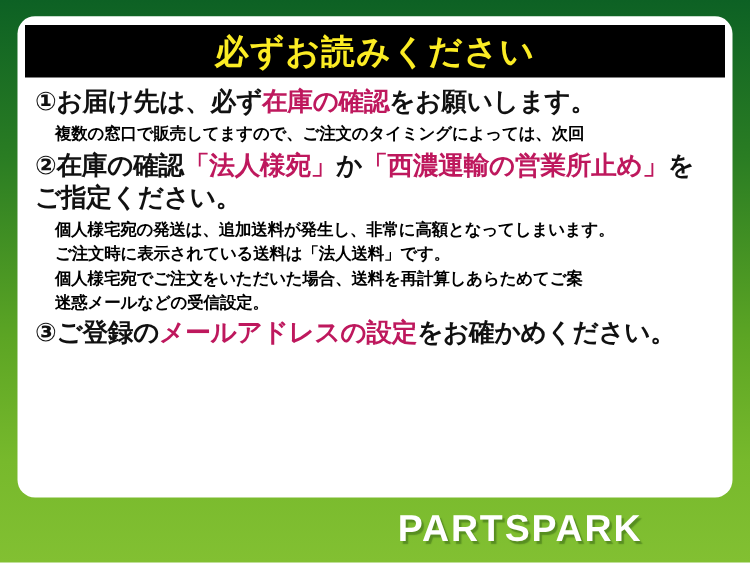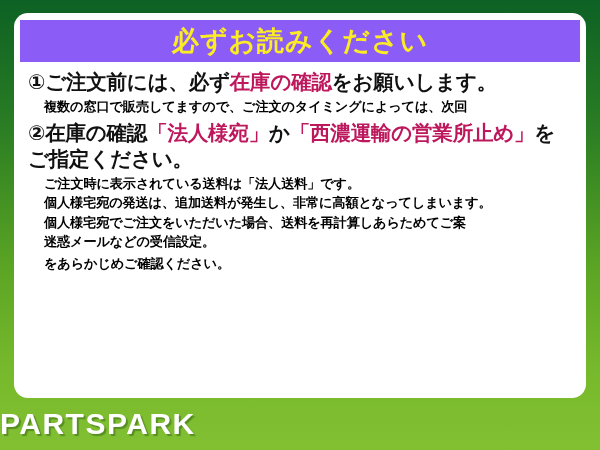--- a/index.html
+++ b/index.html
@@ -39,21 +39,21 @@
     box-sizing: border-box;
     background: #ffffff;
     border-radius: 14px;
     padding: 7px 0 0 0;
   }
 
   
   #notice-header {
     margin: 0 6px;
     height: 42px;
-    background: #8b5cf6;
+    background: #000000;
     display: flex;
     align-items: center;
     justify-content: center;
   }
   #notice-title {
     color: #fbec24;
     font-size: 27px;
     font-weight: bold;
     letter-spacing: 1px;
     line-height: 1;
@@ -98,21 +98,22 @@
 
   
   #notice-footer {
     position: absolute;
     left: 0;
     bottom: 0;
     width: 476px;
     height: 52px;
     display: flex;
     align-items: center;
-    justify-content: flex-start;
+    justify-content: flex-end;
+    padding-left: 38px;
   }
   #brand-text {
     color: #ffffff;
     font-size: 30px;
     font-weight: bold;
     letter-spacing: 1.5px;
     text-shadow: 2px 2px 1px rgba(40, 85, 15, 0.45);
     line-height: 1;
   }
 </style>
@@ -122,37 +123,37 @@
 <div id="notice-frame">
 
   <div id="notice-panel">
 
     <div id="notice-header">
       <span id="notice-title">必ずお読みください</span>
     </div>
 
     <div id="notice-body">
         <div class="notice-item">
-          <div class="item-heading"><span class="circ">①</span><span>ご注文前には、必ず</span><span class="hl">在庫の確認</span><span>をお願いします。</span></div>
+          <div class="item-heading"><span class="circ">①</span><span>お届け先は、必ず</span><span class="hl">在庫の確認</span><span>をお願いします。</span></div>
           <div class="item-body">
             <div>複数の窓口で販売してますので、ご注文のタイミングによっては、次回</div>
           </div>
         </div>
         <div class="notice-item">
           <div class="item-heading wrap"><span class="circ">②</span><span>在庫の確認</span><span class="hl">「法人様宛」</span><span>か</span><span class="hl">「西濃運輸の営業所止め」</span><span>をご指定ください。</span></div>
           <div class="item-body">
+            <div>個人様宅宛の発送は、追加送料が発生し、非常に高額となってしまいます。</div>
             <div>ご注文時に表示されている送料は「法人送料」です。</div>
-            <div>個人様宅宛の発送は、追加送料が発生し、非常に高額となってしまいます。</div>
             <div>個人様宅宛でご注文をいただいた場合、送料を再計算しあらためてご案</div>
             <div>迷惑メールなどの受信設定。</div>
           </div>
         </div>
         <div class="notice-item">
+          <div class="item-heading"><span class="circ">③</span><span>ご登録の</span><span class="hl">メールアドレスの設定</span><span>をお確かめください。</span></div>
           <div class="item-body">
-            <div>をあらかじめご確認ください。</div>
           </div>
         </div>
       </div>
 
   </div>
 
   <div id="notice-footer">
     <span id="brand-text">PARTSPARK</span>
   </div>
 

